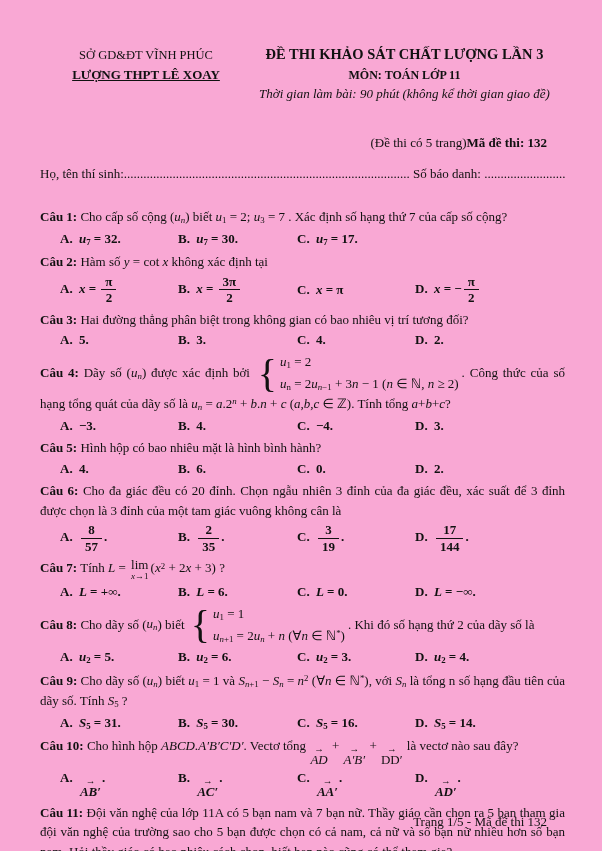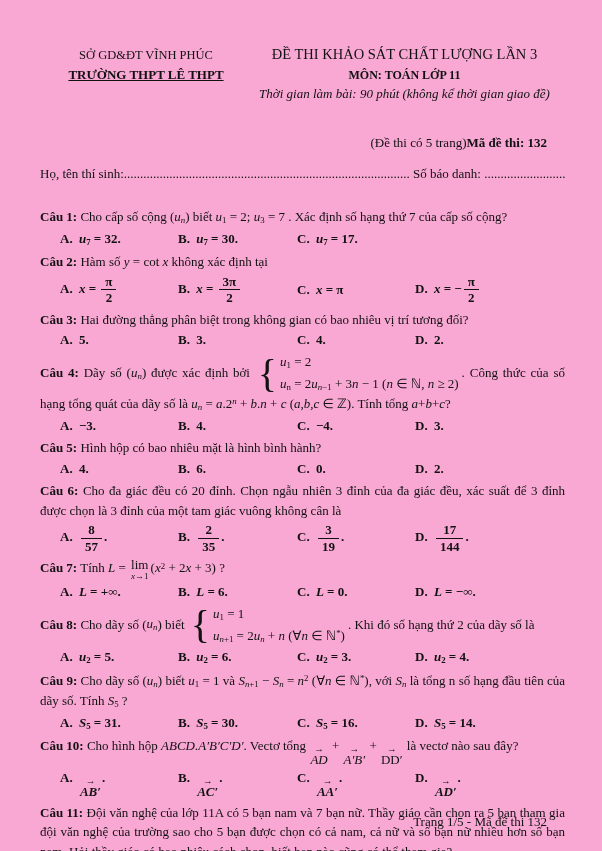--- a/index.html
+++ b/index.html
@@ -16,21 +16,21 @@
     overflow:hidden;
     font-size:13px;
     line-height:1.5;
   }
   
   .hdr { display:flex; }
   .hdr-left { width:212px; text-align:center; padding-top:2px; }
   .hdr-left .org1 { font-size:12.5px; }
   .hdr-left .org2 { font-size:13px; font-weight:bold; text-decoration:underline; }
   .hdr-right { flex:1; text-align:center; padding-right:8px; }
-  .hdr-right .t1 { font-size:14.5px; font-weight:normal; }
+  .hdr-right .t1 { font-size:14.5px; font-weight:bold; }
   .hdr-right .t2 { font-size:12px; font-weight:bold; }
   .hdr-right .t3 { font-size:13px; font-style:italic; }
   
   .meta { display:flex; justify-content:flex-end; margin-top:30px; }
   .meta .code { font-weight:bold; padding-right:18px; }
   
   .student { margin-top:11px; white-space:nowrap; overflow:hidden; }
   
   .questions { margin-top:24px; }
   .q-stem { text-align:justify; margin-top:3px; }
@@ -66,21 +66,21 @@
   .footer { position:absolute; right:55px; bottom:20px; font-size:13px; }
 </style>
 </head>
 <body>
 
 <div class="page">
 
   <div class="hdr">
     <div class="hdr-left">
       <div class="org1">SỞ GD&amp;ĐT VĨNH PHÚC</div>
-      <div class="org2">TRƯỜNG THPT LÊ THPT</div>
+      <div class="org2">LƯỢNG THPT LÊ XOAY</div>
     </div>
     <div class="hdr-right">
       <div class="t1">ĐỀ THI KHẢO SÁT CHẤT LƯỢNG LẦN 3</div>
       <div class="t2">MÔN: TOÁN LỚP 11</div>
       <div class="t3">Thời gian làm bài: 90 phút (không kể thời gian giao đề)</div>
     </div>
   </div>
 
   <div class="meta">
     <span>(Đề thi có 5 trang)</span>

